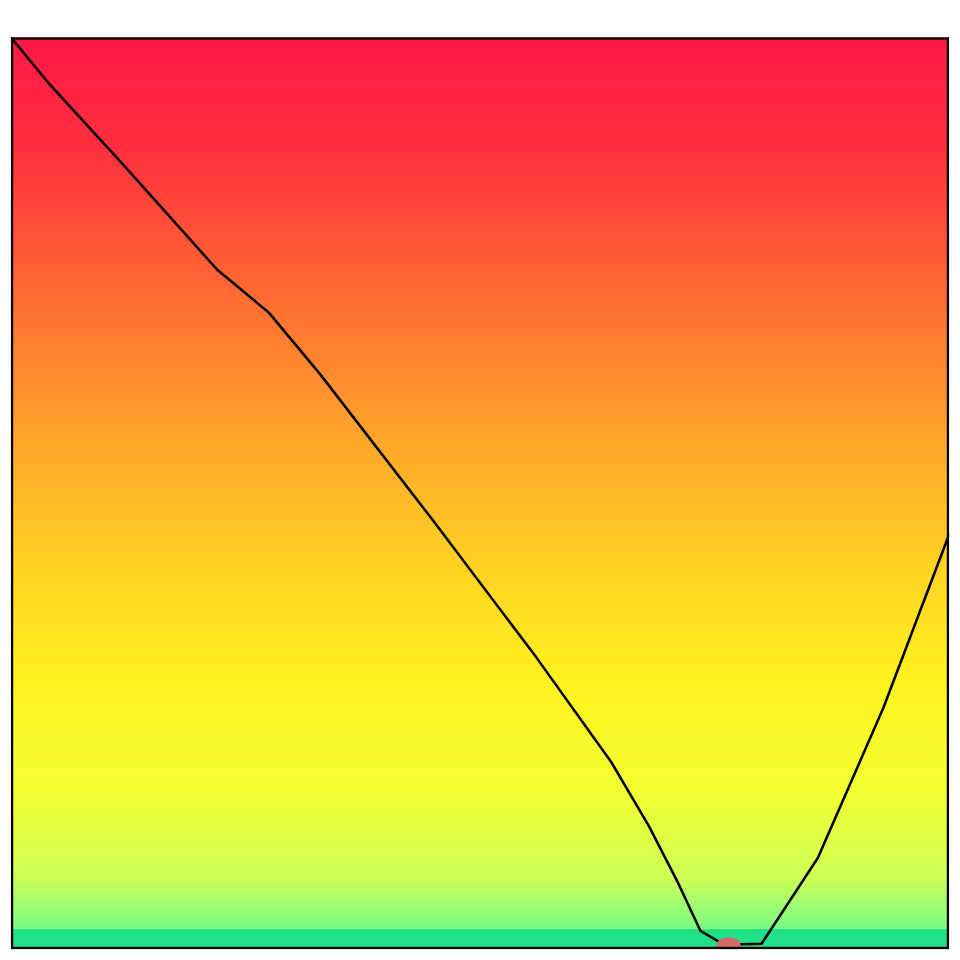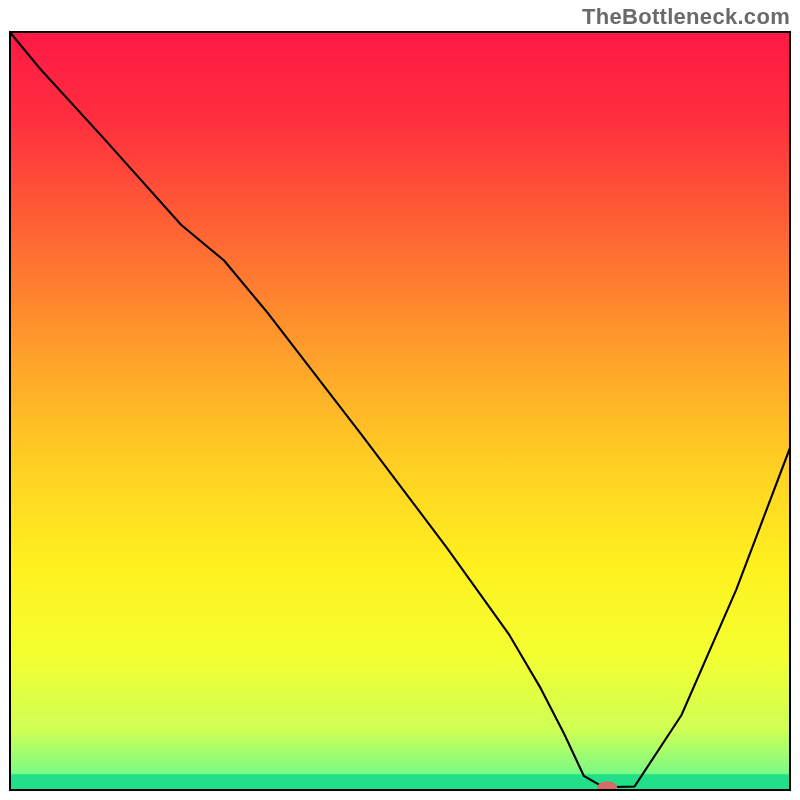--- a/index.html
+++ b/index.html
@@ -31,21 +31,20 @@
     top: 31px;
     width: 782px;   
     height: 760px;  
   }
   svg { display: block; }
 </style>
 </head>
 <body>
 
 <div class="stage">
-  <div class="watermark">TheBottleneck.com</div>
 
   <div class="frame">
     <svg id="chart-svg" width="782" height="760" viewBox="0 0 782 760">
       <defs>
         <linearGradient id="bg-grad" x1="0" y1="0" x2="0" y2="1">
             <stop offset="0.00%" stop-color="#ff1846"></stop>
             <stop offset="12.00%" stop-color="#ff2f3e"></stop>
             <stop offset="28.00%" stop-color="#ff6a33"></stop>
             <stop offset="44.00%" stop-color="#ffa52a"></stop>
             <stop offset="58.00%" stop-color="#ffd223"></stop>

